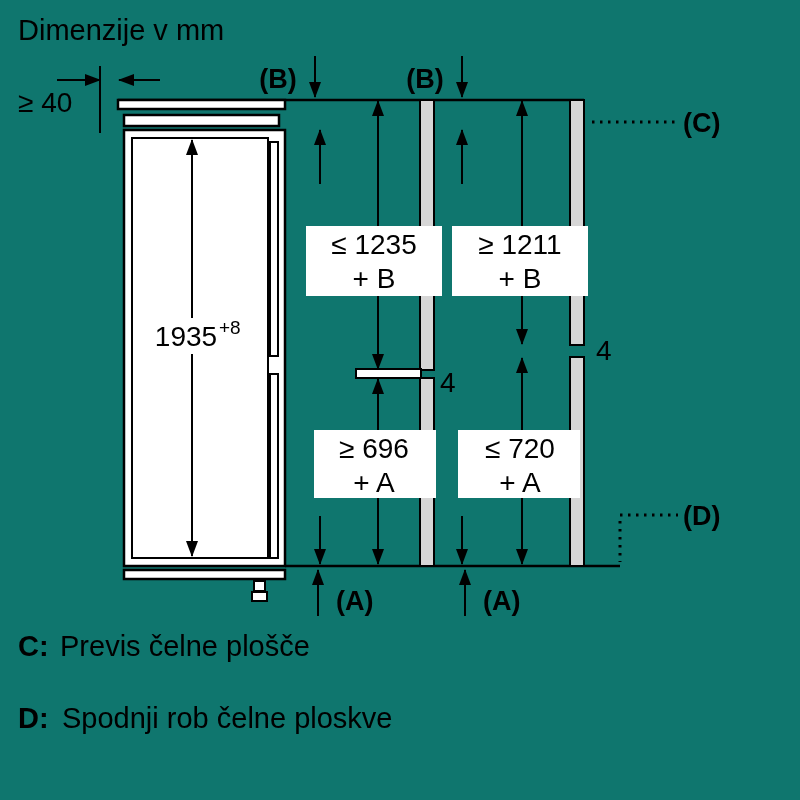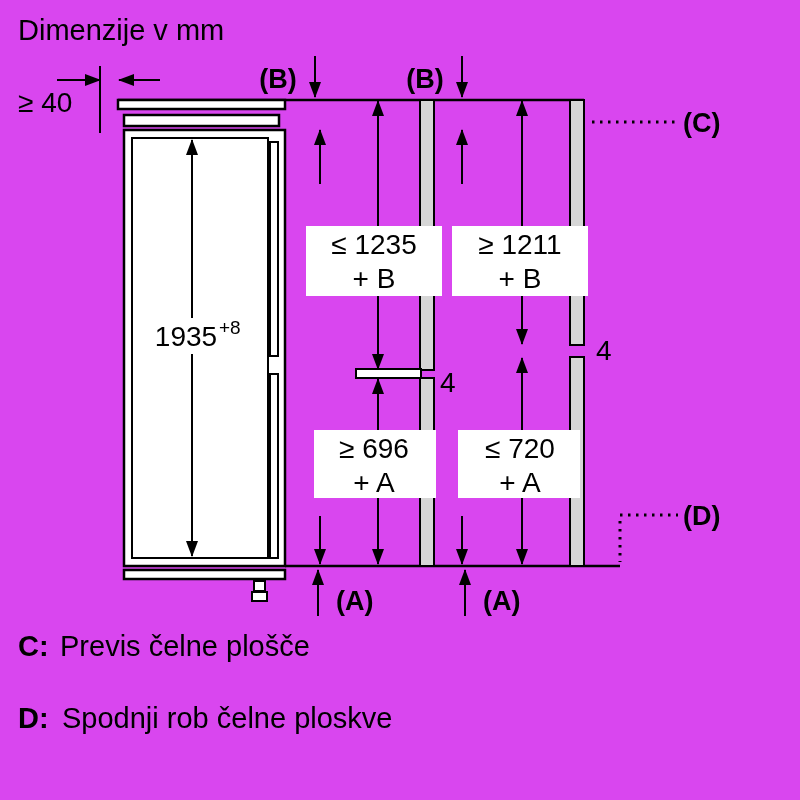--- a/index.html
+++ b/index.html
@@ -1,16 +1,16 @@
 <!DOCTYPE html>
 <html><head>
 <meta charset="utf-8">
 <style>
   html,body{margin:0;padding:0;background:#fff;}
-  .page{position:relative;width:800px;height:800px;background:#d946ef;overflow:hidden;}
+  .page{position:relative;width:800px;height:800px;background:#0f766e;overflow:hidden;}
   svg text{font-family:"Liberation Sans","DejaVu Sans",sans-serif;fill:#000;}
   .t28{font-size:28px;}
   .t29{font-size:29px;}
   .t27b{font-size:27px;font-weight:bold;}
   .t29b{font-size:29px;font-weight:bold;}
   .sup{font-size:19px;}
   .ln{stroke:#000;stroke-width:2;fill:none;}
   .ln25{stroke:#000;stroke-width:2.5;fill:none;}
   .shape{stroke:#000;stroke-width:2.5;fill:#fff;}
   .shape2{stroke:#000;stroke-width:2;fill:#fff;}

